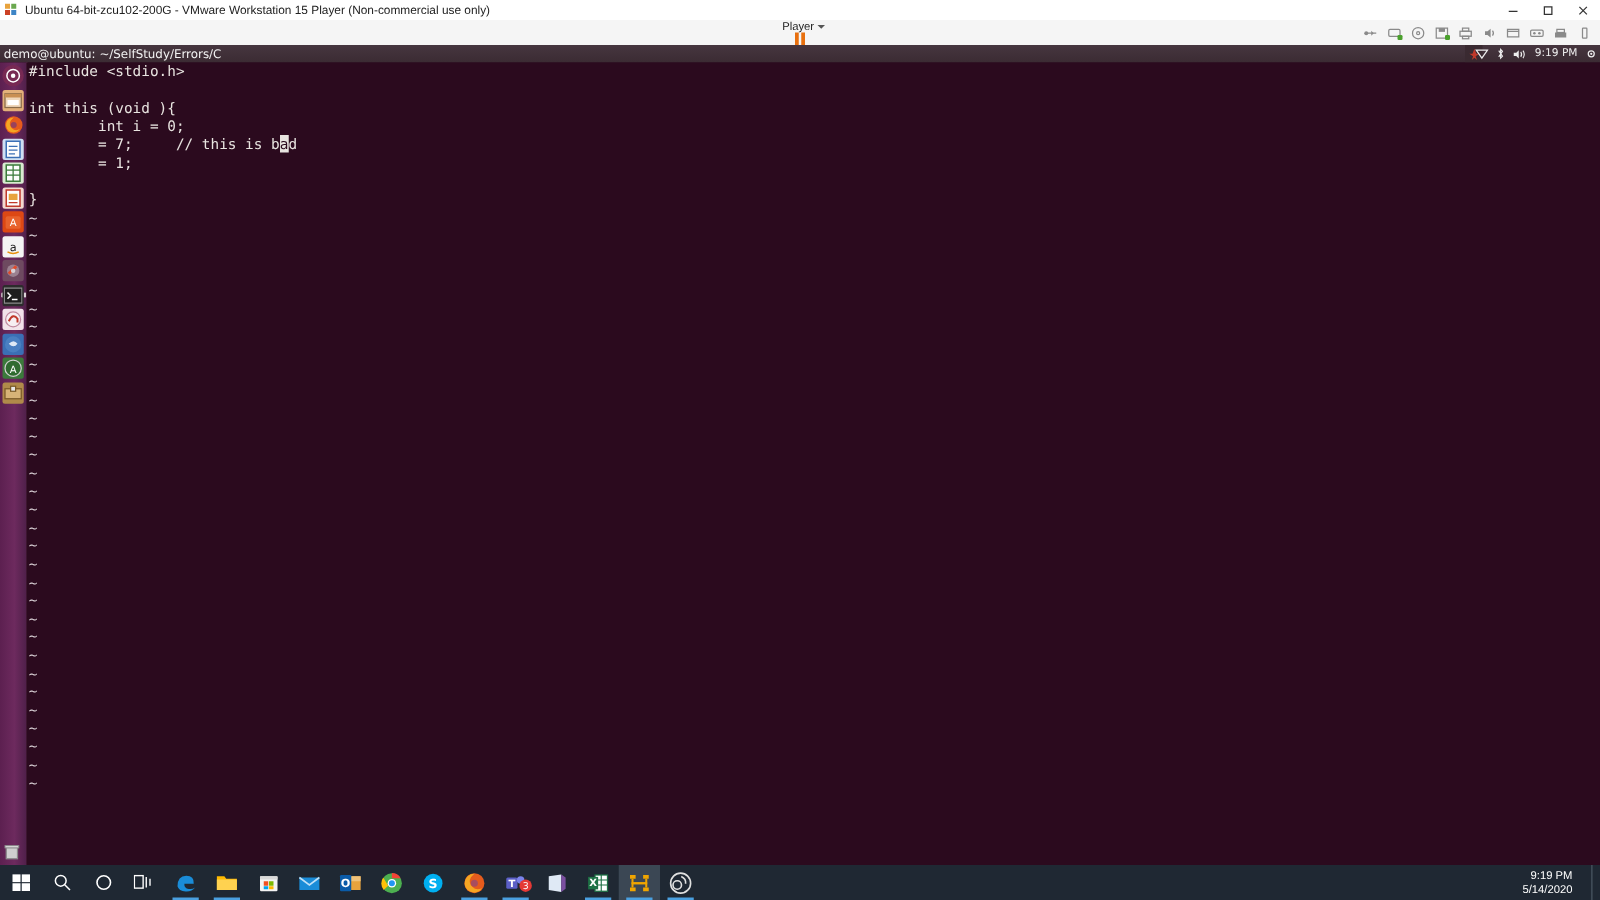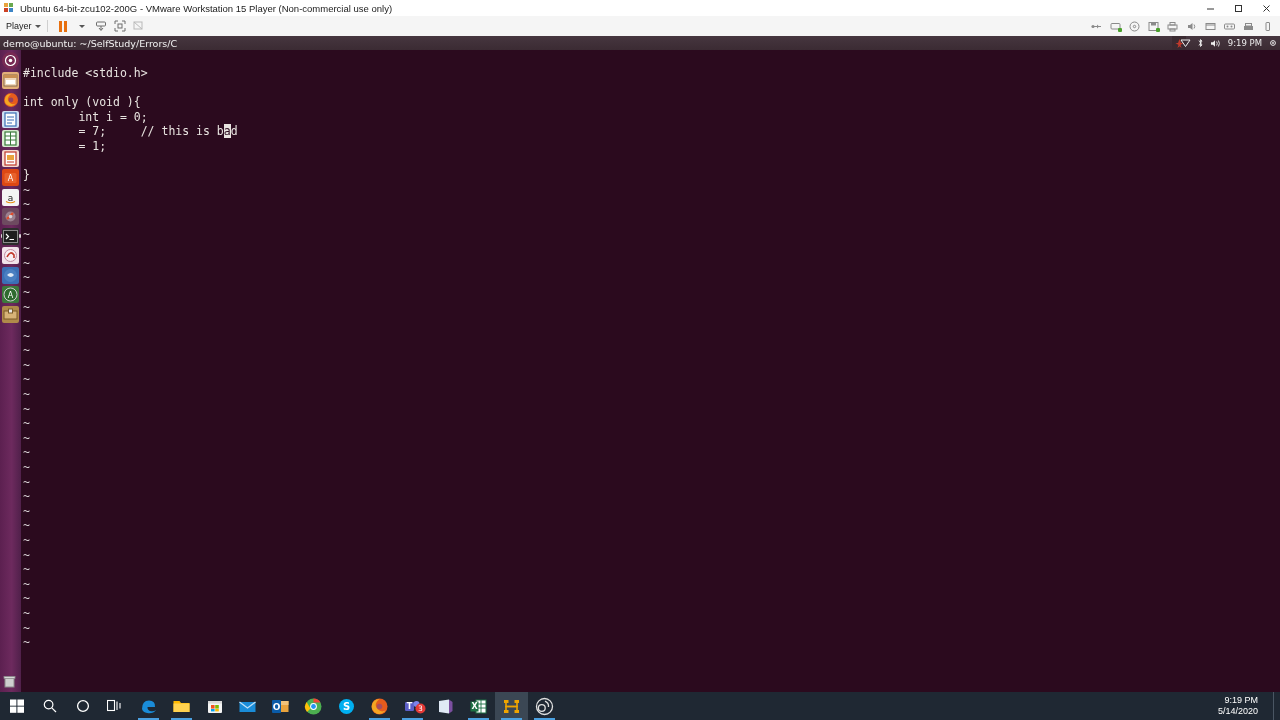--- a/index.html
+++ b/index.html
@@ -40,21 +40,21 @@
     width: 28px; height: 16px; display: flex; align-items: center; justify-content: center;
     font-size: 10px; color: #333;
   }
   .vm-winbtn svg { display:block; }
 
   
   .vm-toolbar {
     position: absolute; left: 0; top: 16px; width: 1280px; height: 20px;
     background: #f5f5f5;
     border-bottom: 2px solid #737373;
-    display: flex; align-items: center;
+    display: flex; align-items: center; flex-direction: column;
   }
   .vm-player-menu {
     font-size: 9px; color: #222; margin-left: 6px; display: flex; align-items: center; gap: 3px;
   }
   .caret-down {
     width: 0; height: 0; border-left: 3px solid transparent; border-right: 3px solid transparent;
     border-top: 3.5px solid #555; display:inline-block;
   }
   .vm-sep { width: 1px; height: 12px; background: #cfcfcf; margin: 0 6px; }
   .vm-pause {
@@ -120,21 +120,21 @@
   }
   .pip-r { left: auto; right: -1px; }
 
   
   .vim {
     position: absolute; left: 21px; top: 14px; right: 0; bottom: 0;
     background: #2b0a1e;
     font-family: "DejaVu Sans Mono", monospace;
     font-size: 11.5px; color: #e8e4e0;
     line-height: 14.6px;
-    padding-top: 16px;
+    padding-top: 0;
   }
   .vline { white-space: pre; padding-left: 2px; height: 14.6px; }
   .tilde-col { color: #d8d0d4; }
   .cursor-block {
     background: #e8e4e0; color: #2b0a1e;
   }
   .vim-bottom-icon {
     position: absolute; left: 1px; bottom: 2px; width: 17px; height: 17px;
   }
 
@@ -466,21 +466,21 @@
               <rect x="3" y="4" width="9" height="9" fill="#cfcfcf" stroke="#8a8a8a" stroke-width="1"></rect>
               <rect x="2" y="2.5" width="11" height="1.8" fill="#e0e0e0" stroke="#8a8a8a" stroke-width="0.8"></rect>
             </svg>
         </span>
       </div>
     </div>
 
     <div class="vim">
       <div class="vline">#include &lt;stdio.h&gt;</div>
       <div class="vline"></div>
-      <div class="vline">int only (void ){</div>
+      <div class="vline">int this (void ){</div>
       <div class="vline">        int i = 0;</div>
       <div class="vline"><span>        = 7;     // this is b</span><span class="cursor-block">a</span><span>d</span></div>
       <div class="vline">        = 1;</div>
       <div class="vline"></div>
       <div class="vline">}</div>
       <div id="tilde-container">
           <div class="vline tilde-col">~</div>
           <div class="vline tilde-col">~</div>
           <div class="vline tilde-col">~</div>
           <div class="vline tilde-col">~</div>

